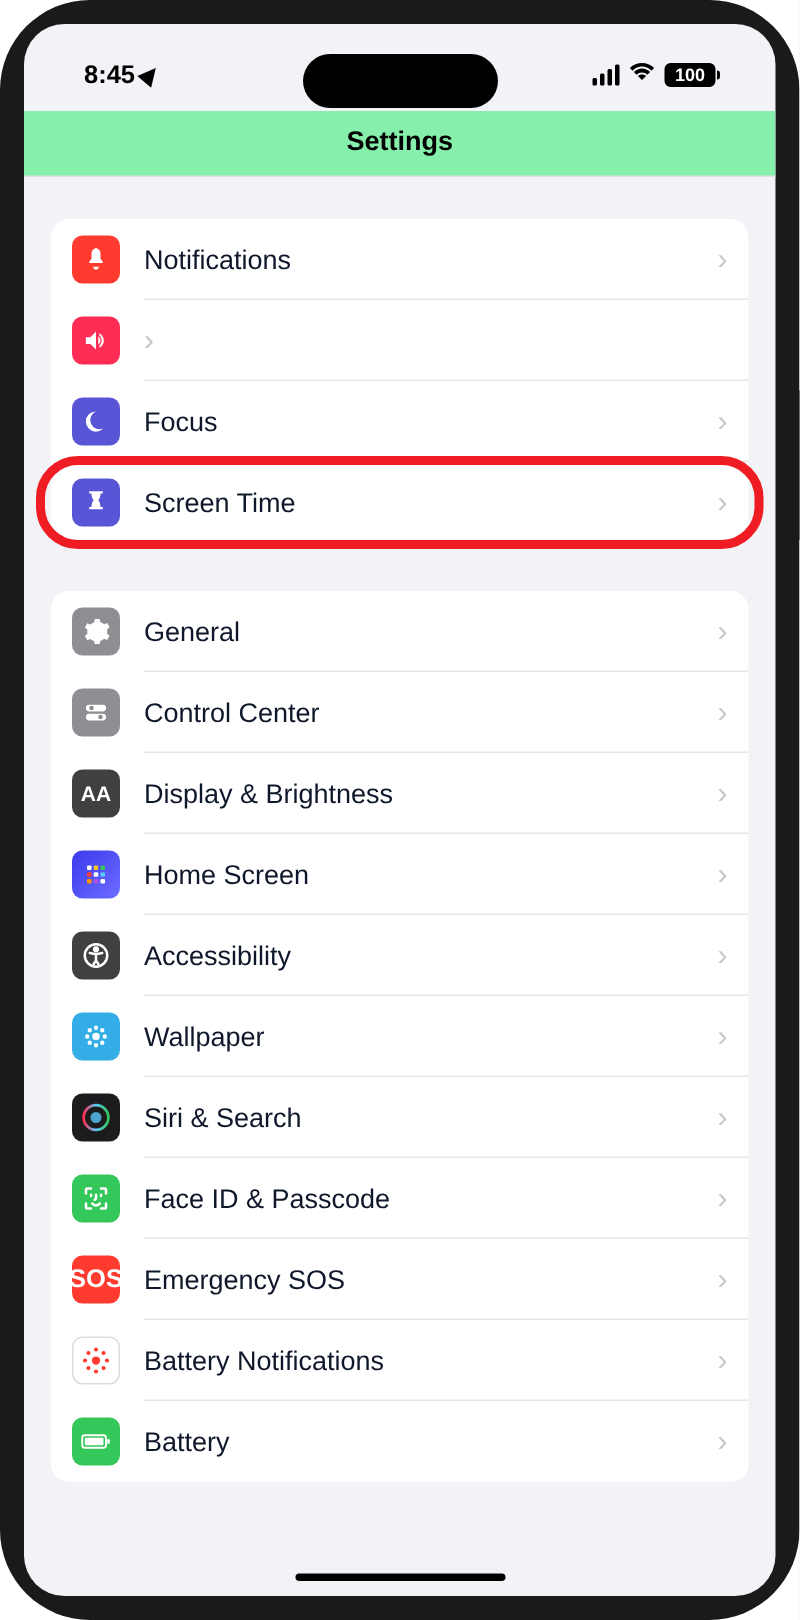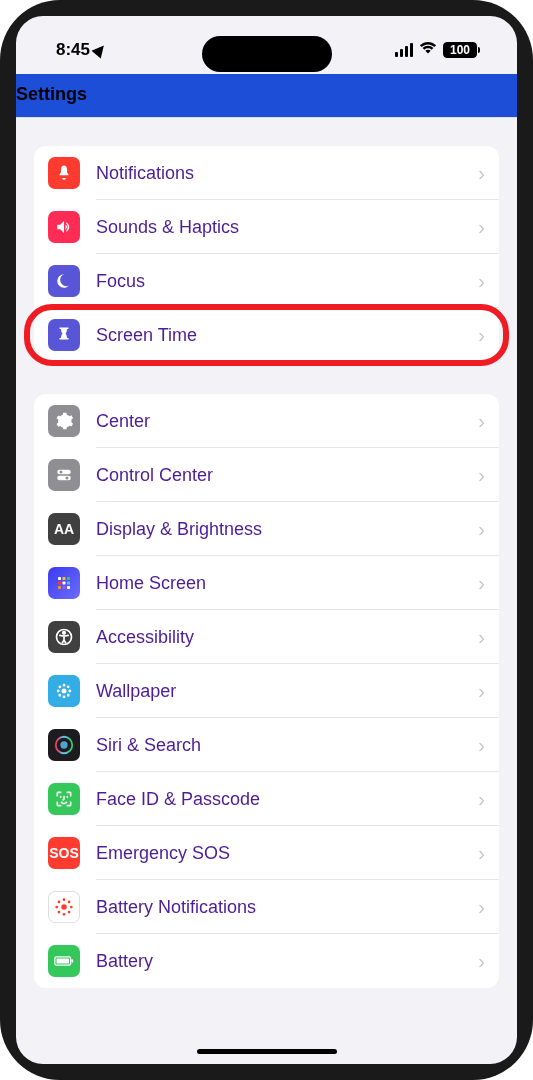--- a/index.html
+++ b/index.html
@@ -108,24 +108,25 @@
       position: absolute;
       right: -4px;
       top: 50%;
       transform: translateY(-50%);
       width: 2px;
       height: 6px;
       background: #000;
       border-radius: 0 2px 2px 0;
     }
     .header {
+      text-align: center;
       padding: 10px 0 12px 0;
       font-size: 18px;
       font-weight: 600;
-      background: #1d4ed8;
+      background: #86efac;
       border-bottom: 1px solid #e0e0e0;
     }
     .content {
       padding: 28px 18px 0 18px;
       overflow-y: auto;
     }
     .group {
       background: #fff;
       border-radius: 12px;
       margin-bottom: 32px;
@@ -156,21 +157,21 @@
       display: flex;
       align-items: center;
       justify-content: center;
       flex-shrink: 0;
       font-size: 17px;
       color: #fff;
     }
     .row-label {
       flex: 1;
       font-size: 18px;
-      color: #4c1d95;
+      color: #0f172a;
     }
     .chevron {
       color: #c7c7cc;
       font-size: 20px;
       font-weight: 300;
     }
     .highlight-ring {
       position: absolute;
       border: 6px solid #ef1c24;
       border-radius: 28px;
@@ -182,21 +183,21 @@
     }
     .ic-red { background: #ff3b30; }
     .ic-pink { background: #ff2d55; }
     .ic-indigo { background: #5856d6; }
     .ic-gray { background: #8e8e93; }
     .ic-blue { background: #404040; }
     .ic-cyan { background: #32ade6; }
     .ic-green { background: #34c759; }
     .ic-black { background: #1c1c1e; }
     .ic-white { background: #fff; color: #ff3b30; border: 0.5px solid #ddd; }
-    .ic-sos { background: #ff3b30; font-size: 14px; font-weight: 700; }
+    .ic-sos { background: #ff3b30; font-size: 17px; font-weight: 700; }
     .home-indicator {
       position: absolute;
       bottom: 10px;
       left: 50%;
       transform: translateX(-50%);
       width: 140px;
       height: 5px;
       background: #000;
       border-radius: 3px;
       z-index: 60;
@@ -259,21 +260,20 @@
           </div>
           <span class="row-label">Notifications</span>
           <span class="chevron">›</span>
         </div>
         <div class="row">
           <div class="icon-box ic-pink">
             <svg width="18" height="18" viewBox="0 0 24 24" fill="#fff">
                 <path d="M3 9v6h4l5 5V4L7 9H3zm13 3c0-1.5-1-3-2-3.5v7c1-.5 2-2 2-3.5zm3 0c0-3-2-5.5-4-6.5v2c1 .7 2 2.5 2 4.5s-1 3.8-2 4.5v2c2-1 4-3.5 4-6.5z"></path>
               </svg>
           </div>
-          <span class="row-label">Sounds &amp; Haptics</span>
           <span class="chevron">›</span>
         </div>
         <div class="row">
           <div class="icon-box ic-indigo">
             <svg width="18" height="18" viewBox="0 0 24 24" fill="#fff">
                 <path d="M12 3a9 9 0 0 0 0 18c2.5 0 4.7-1 6.3-2.7A7 7 0 0 1 12 3z"></path>
               </svg>
           </div>
           <span class="row-label">Focus</span>
           <span class="chevron">›</span>
@@ -290,21 +290,21 @@
         </div>
       </div>
 
       <div class="group">
         <div class="row">
           <div class="icon-box ic-gray">
             <svg width="20" height="20" viewBox="0 0 24 24" fill="#fff">
                 <path d="M12 8a4 4 0 1 0 0 8 4 4 0 0 0 0-8zm9 4c0-.6 0-1.2-.1-1.8l2-1.6-2-3.4-2.4 1a9 9 0 0 0-3.1-1.8L15 2h-4l-.4 2.5a9 9 0 0 0-3.1 1.8l-2.4-1-2 3.4 2 1.6c-.1.6-.1 1.2-.1 1.8s0 1.2.1 1.8l-2 1.6 2 3.4 2.4-1a9 9 0 0 0 3.1 1.8L11 22h4l.4-2.5a9 9 0 0 0 3.1-1.8l2.4 1 2-3.4-2-1.6c.1-.6.1-1.2.1-1.8z"></path>
               </svg>
           </div>
-          <span class="row-label">Center</span>
+          <span class="row-label">General</span>
           <span class="chevron">›</span>
         </div>
         <div class="row">
           <div class="icon-box ic-gray">
             <svg width="18" height="18" viewBox="0 0 24 24" fill="#fff">
                 <rect x="3" y="5" width="18" height="6" rx="3"></rect>
                 <rect x="3" y="13" width="18" height="6" rx="3"></rect>
                 <circle cx="8" cy="8" r="2" fill="#8e8e93"></circle>
                 <circle cx="16" cy="16" r="2" fill="#8e8e93"></circle>
               </svg>

